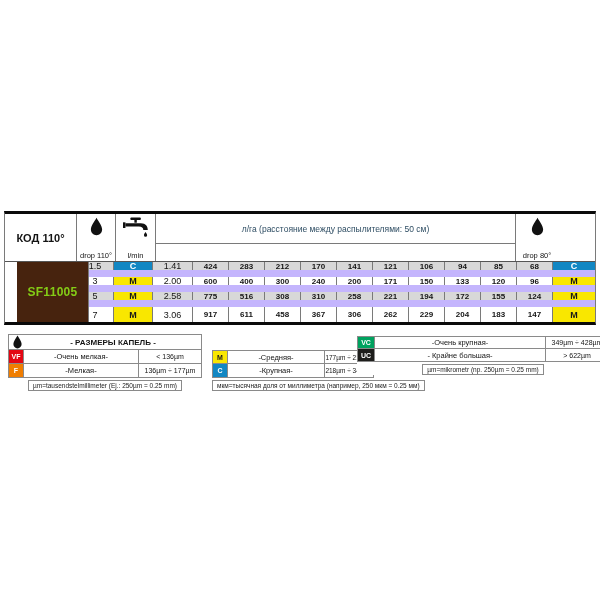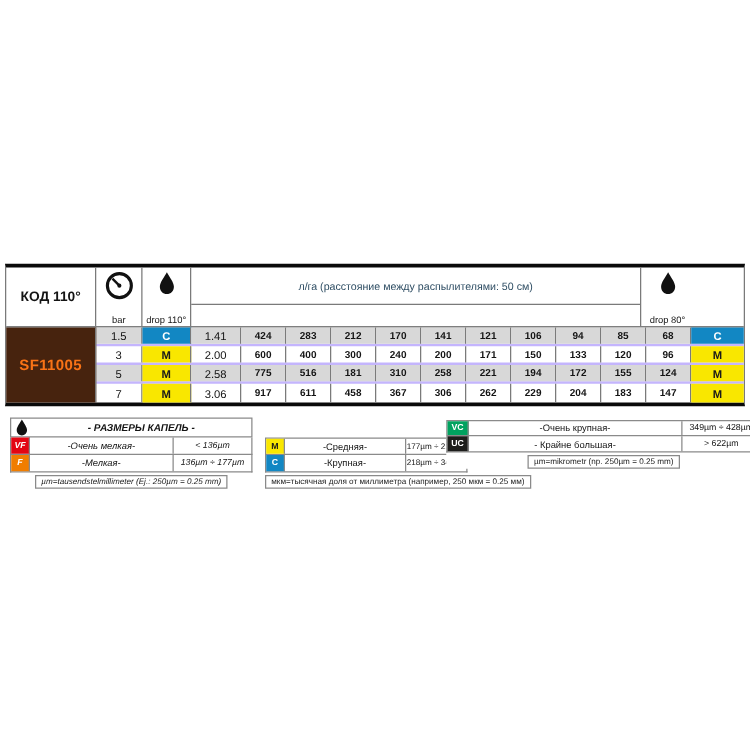--- a/index.html
+++ b/index.html
@@ -18,34 +18,34 @@
   .w-bar{width:37px}.w-drop{width:39px}.w-flow{width:40px}
   .w-d80{width:42px;border-right:none}
   .collabel{font-size:7.5px;line-height:8px;}
   .speeds{width:360px;display:flex;flex-direction:column;border-right:1px solid #7a7a7a;text-align:right;}
   .lha{height:30px;display:flex;align-items:center;justify-content:center;
        font-size:8.5px;color:#2e4d63;border-bottom:1px solid #7a7a7a;}
   .speedrow{display:flex;height:17px;}
   .sp{width:36px;font-size:8px;font-weight:bold;white-space:nowrap;overflow:hidden;}
   .speedrow .sp:last-child{border-right:none;}
   .tbody{position:relative;}
-  .product{position:absolute;left:0;top:0;width:72px;height:60px;
-           color:#f97316;font-weight:bold;font-size:12px;letter-spacing:.3px;
+  .product{position:absolute;left:12px;top:0;width:72px;height:60px;
+           color:#84cc16;font-weight:bold;font-size:12px;letter-spacing:.3px;
            display:flex;align-items:center;justify-content:center;
            border-right:1px solid #7a7a7a;}
-  .trow{display:flex;height:15px;margin-left:72px;border-bottom:2px solid #c4b5fd;
+  .trow{display:flex;height:15px;margin-left:72px;border-bottom:7px solid #c4b5fd;
         font-size:9px;}
   .trow:last-child{border-bottom:none;}
   .trow .cell{height:100%;}
   .r-gray .cell:not(.chip){background:#d8d8d8;}
   .chip{font-weight:bold;font-size:9px;}
 
   
   .lg{position:absolute;font-size:7.5px;background:#fff;}
-  .lg-left{left:8px;top:334px;width:194px;font-style:italic;}
+  .lg-left{left:8px;top:334px;width:194px;}
   .lg-mid{left:212px;top:350px;width:162px;}
   .lg-right{left:357px;top:336px;width:252px;}
   .lg-title-row{display:flex;align-items:center;height:16px;border:1px solid #8a8a8a;}
   .lg-icon{width:16px;display:flex;align-items:center;justify-content:center;}
   .lg-title{flex:1;text-align:center;font-weight:bold;font-size:8px;}
   .lg-row{display:flex;height:14px;border:1px solid #8a8a8a;border-top:none;align-items:stretch;}
   .lg-row.first{border-top:1px solid #8a8a8a;}
   .lg-right .lg-row{height:13px;}
   .lg-chip{width:15px;display:flex;align-items:center;justify-content:center;
            font-weight:bold;font-size:7px;border-right:1px solid #8a8a8a;}
@@ -61,37 +61,39 @@
 </head>
 <body>
 
 <div class="page">
 
   <div class="tbl">
     <div class="thead">
       <div class="cell code">
         <span>КОД 110°</span>
       </div>
-      <div class="cell iconcell w-bar">
-        <span>
-          <svg width="23" height="23" viewBox="0 0 24 24">
-              <circle cx="12" cy="12" r="10" fill="none" stroke="#111" stroke-width="2.6"></circle>
-              <circle cx="12" cy="12" r="1.7" fill="#111"></circle>
-              <line x1="12" y1="12" x2="6.2" y2="6.2" stroke="#111" stroke-width="2"></line>
-            </svg>
-        </span>
-        <span class="collabel">bar</span>
-      </div>
       <div class="cell iconcell w-drop">
         <span>
           <svg width="15" height="19" viewBox="0 0 24 30">
               <path d="M12 1C9 7 3 13.5 3 19.5 3 25 7 29 12 29s9-4 9-9.5C21 13.5 15 7 12 1z" fill="#111"></path>
             </svg>
         </span>
         <span class="collabel">drop 110°</span>
+      </div>
+      <div class="cell iconcell w-flow">
+        <span>
+          <svg width="26" height="22" viewBox="0 0 32 26">
+              <rect x="9" y="0" width="13" height="3" rx="1.2" fill="#111"></rect>
+              <rect x="14" y="2.5" width="3" height="4" fill="#111"></rect>
+              <rect x="0" y="6" width="3" height="7" fill="#111"></rect>
+              <path d="M3 7h19c6 0 8.5 4 8.5 8.5h-5.5c0-3-1.8-4.5-5.5-4.5H3z" fill="#111"></path>
+              <path d="M27.7 18c-1.2 1.8-1.9 2.8-1.9 3.9a1.95 1.95 0 0 0 3.9 0c0-1.1-.8-2.1-2-3.9z" fill="#111"></path>
+            </svg>
+        </span>
+        <span class="collabel">l/min</span>
       </div>
       <div class="speeds">
         <div class="lha">л/га (расстояние между распылителями: 50 см)</div>
       </div>
       <div class="cell iconcell w-d80">
         <span>
           <svg width="15" height="19" viewBox="0 0 24 30">
               <path d="M12 1C9 7 3 13.5 3 19.5 3 25 7 29 12 29s9-4 9-9.5C21 13.5 15 7 12 1z" fill="#111"></path>
             </svg>
         </span>
@@ -135,21 +137,21 @@
         <div class="cell sp">96</div>
         <div class="cell w-d80 chip" style="background: rgb(249, 231, 0); color: rgb(26, 26, 26);">M</div>
       </div>
 
       <div class="trow r-gray">
         <div class="cell w-bar">5</div>
         <div class="cell w-drop chip" style="background: rgb(249, 231, 0); color: rgb(26, 26, 26);">M</div>
         <div class="cell w-flow">2.58</div>
         <div class="cell sp">775</div>
         <div class="cell sp">516</div>
-        <div class="cell sp">181</div>
+        <div class="cell sp">308</div>
         <div class="cell sp">310</div>
         <div class="cell sp">258</div>
         <div class="cell sp">221</div>
         <div class="cell sp">194</div>
         <div class="cell sp">172</div>
         <div class="cell sp">155</div>
         <div class="cell sp">124</div>
         <div class="cell w-d80 chip" style="background: rgb(249, 231, 0); color: rgb(26, 26, 26);">M</div>
       </div>
 

